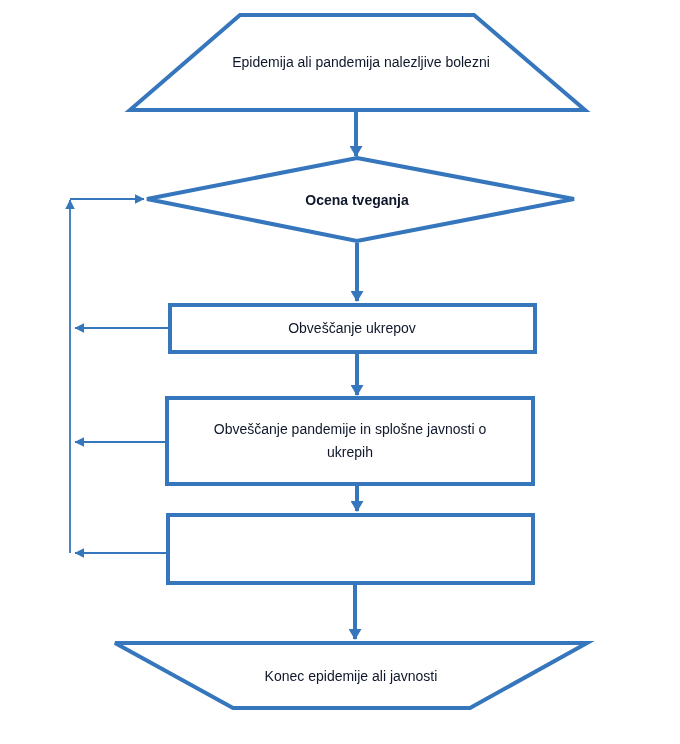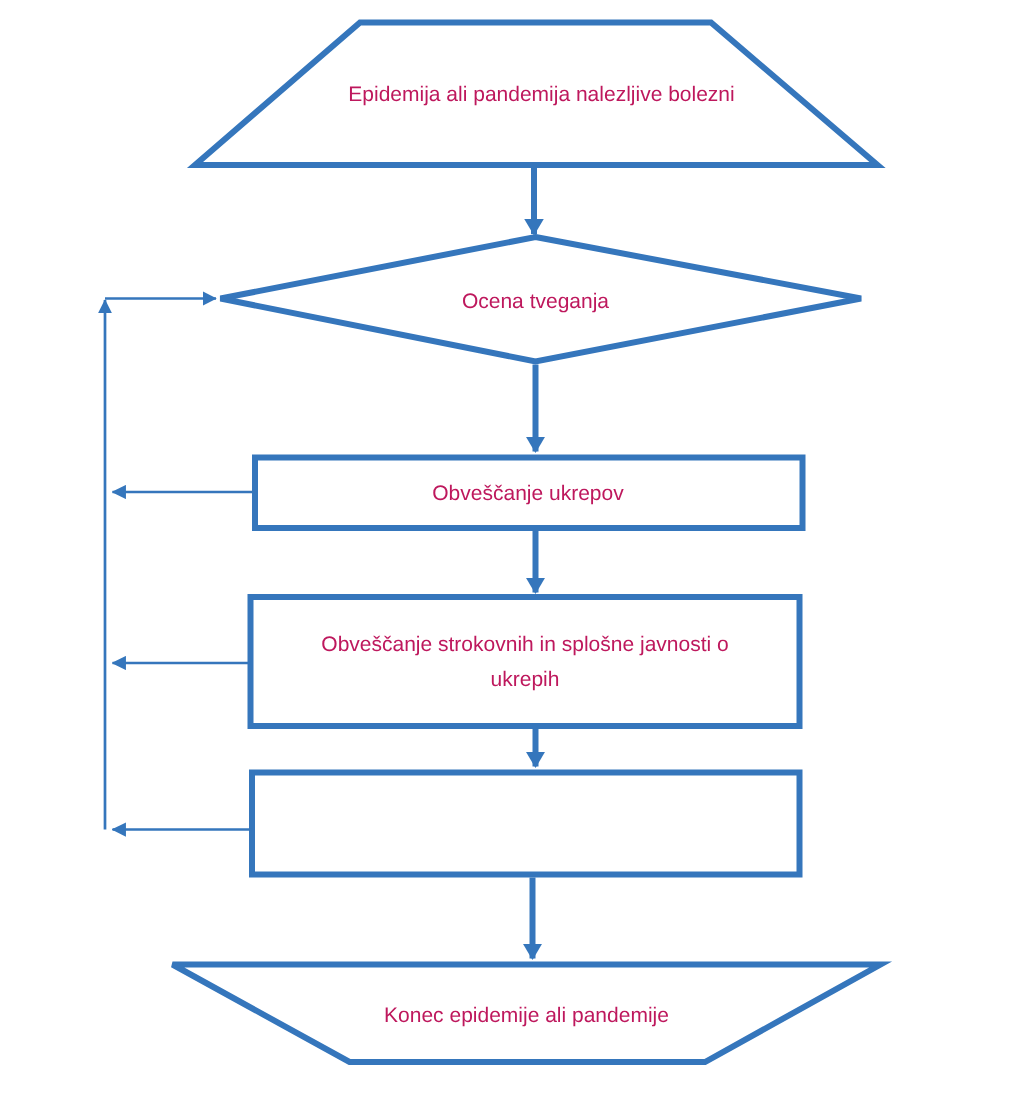--- a/index.html
+++ b/index.html
@@ -36,21 +36,21 @@
     stroke: #3576BC;
     stroke-width: 1.8;
   }
   .arrowhead {
     fill: #3576BC;
     stroke: none;
   }
   .label {
     position: absolute;
     text-align: center;
-    color: #be185d;
+    color: #0f172a;
     font-size: 14px;
     line-height: 23px;
   }
 </style>
 </head>
 <body>
 
 <div class="stage">
 
   <svg width="680" height="744" viewBox="0 0 680 744">
@@ -78,22 +78,22 @@
 
     <path class="edge-thin" d="M170,328 L75,328" marker-end="url(#ah-thin)"></path>
     <path class="edge-thin" d="M167,442 L75,442" marker-end="url(#ah-thin)"></path>
     <path class="edge-thin" d="M168,553 L75,553" marker-end="url(#ah-thin)"></path>
     <path class="edge-thin" d="M70,553 L70,200" marker-end="url(#ah-thin)"></path>
     <path class="edge-thin" d="M70,199 L144,199" marker-end="url(#ah-thin)"></path>
   </svg>
 
   <div class="label" style="left:231px; top:51px; width:260px;">Epidemija ali pandemija nalezljive bolezni</div>
 
-  <div class="label" style="left:257px; top:189px; width:200px; line-height:22px;">Ocena tveganja</div>
+  <div class="label" style="left:257px; top:189px; width:200px; line-height:22px;font-weight:bold;">Ocena tveganja</div>
 
   <div class="label" style="left:202px; top:317px; width:300px; line-height:22px;">Obveščanje ukrepov</div>
 
-  <div class="label" style="left:190px; top:418px; width:320px;">Obveščanje strokovnih in splošne javnosti o ukrepih</div>
+  <div class="label" style="left:190px; top:418px; width:320px;">Obveščanje pandemije in splošne javnosti o ukrepih</div>
 
 
-  <div class="label" style="left:201px; top:665px; width:300px; line-height:22px;">Konec epidemije ali pandemije</div>
+  <div class="label" style="left:201px; top:665px; width:300px; line-height:22px;">Konec epidemije ali javnosti</div>
 
 </div>
 
 </body></html>

